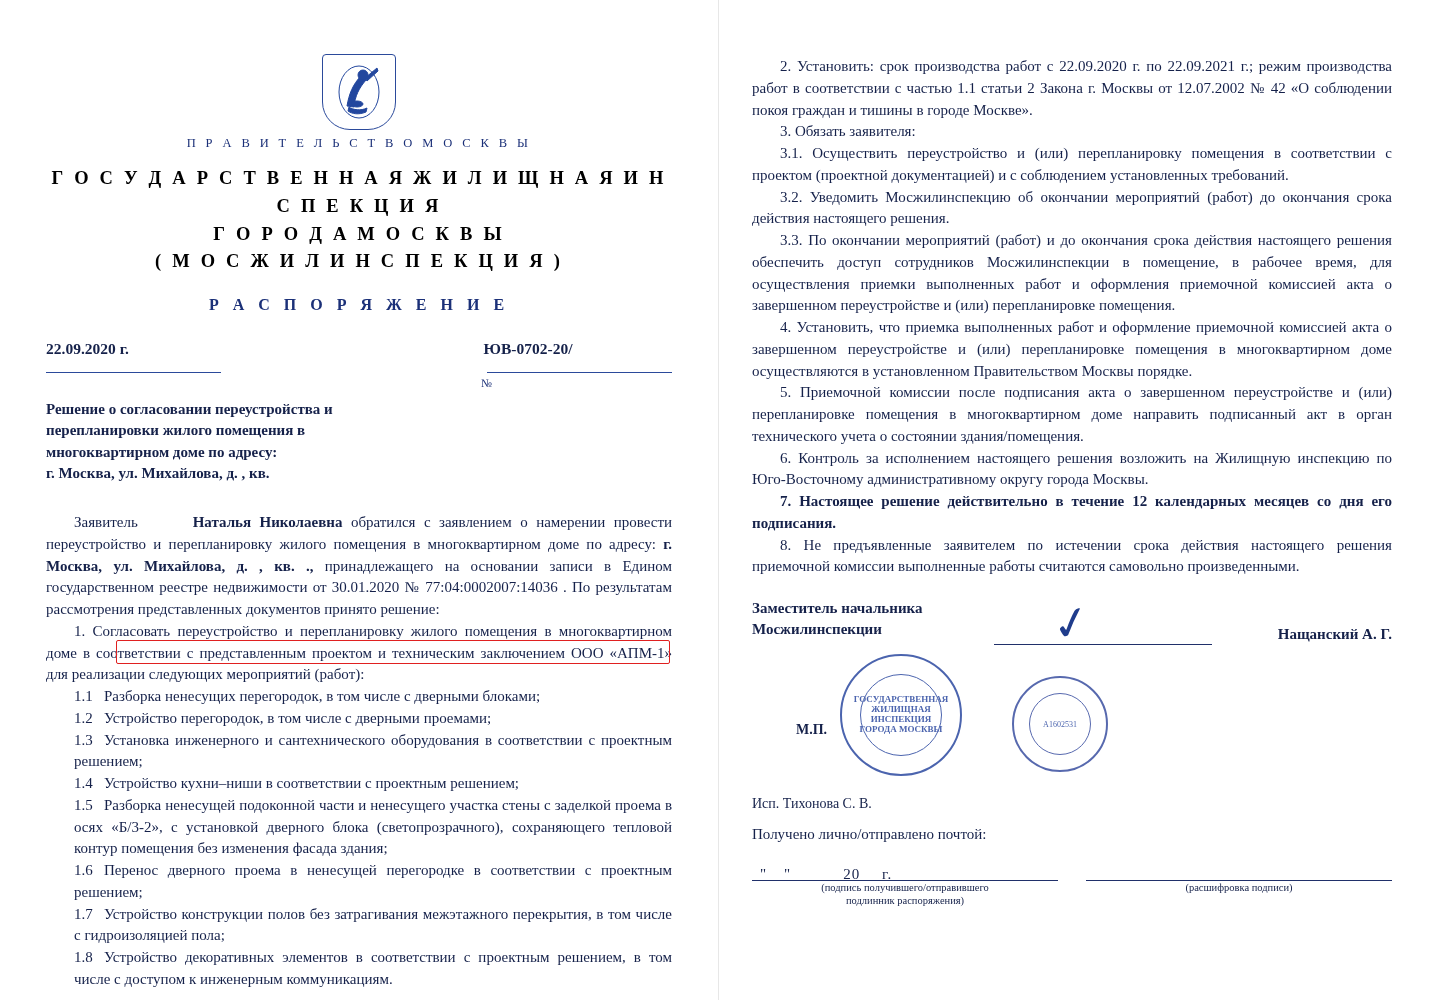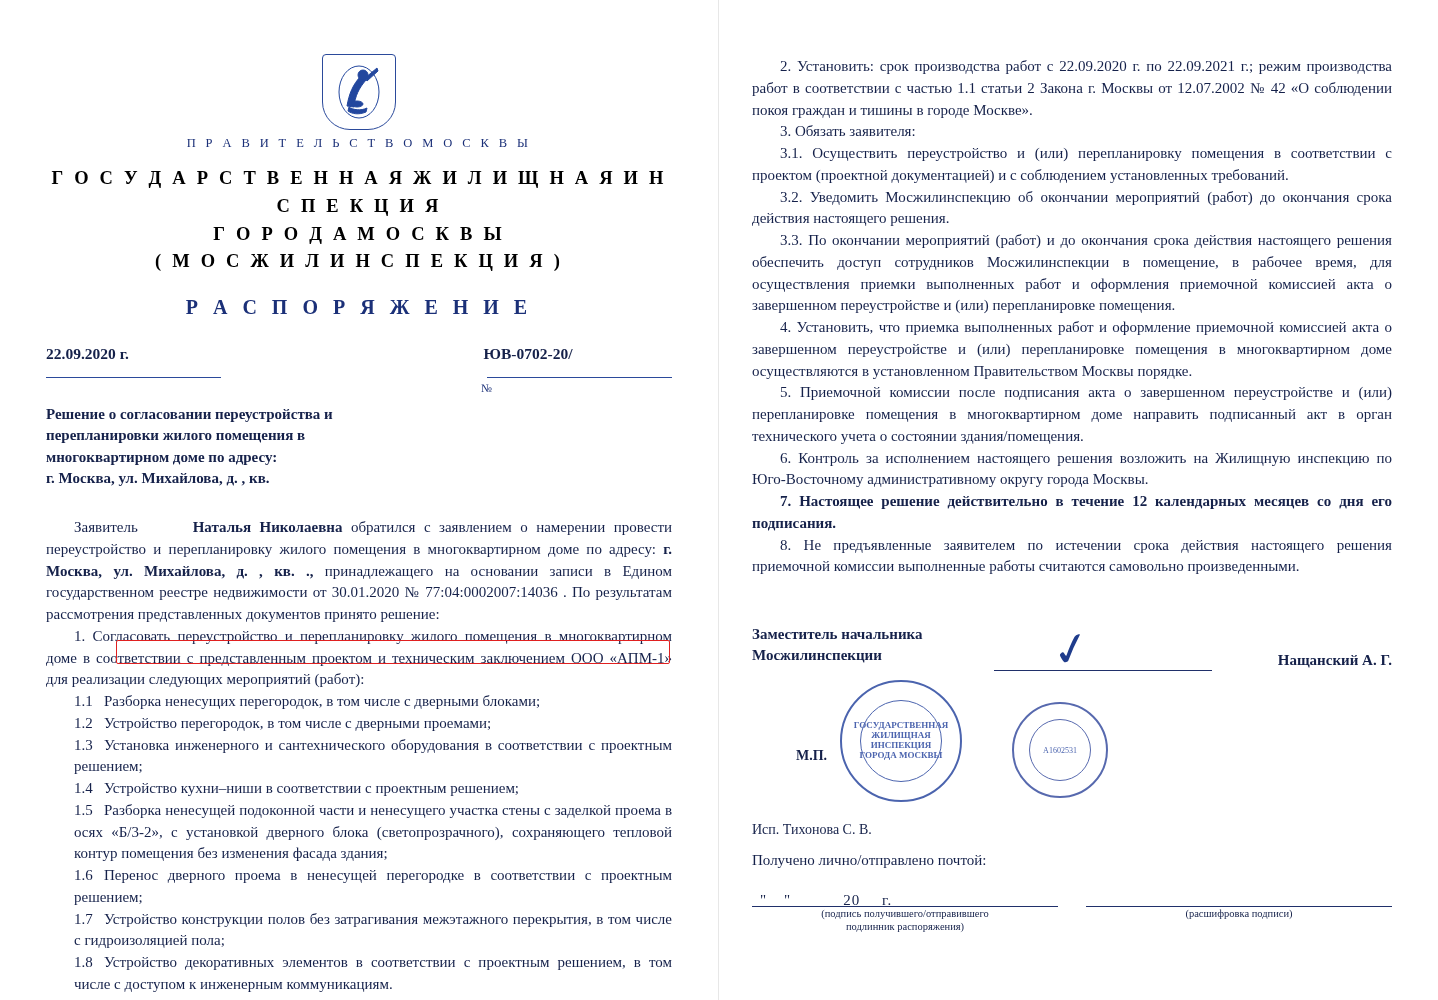--- a/index.html
+++ b/index.html
@@ -58,21 +58,21 @@
     line-height:1.5;
     margin-top:14px;
   }
   .org-title .l2{display:block;}
   .org-title .l3{display:block;font-weight:bold;}
   .doc-kind{
     text-align:center;
     font-weight:bold;
     color:#1b3078;
     letter-spacing:5px;
-    font-size:20px;
+    font-size:16px;
     margin-top:20px;
   }
 
   .meta-row{
     display:flex;
     justify-content:space-between;
     align-items:flex-end;
     margin-top:26px;
     font-weight:bold;
     font-size:15.5px;
@@ -137,21 +137,21 @@
 
   
   .r-text{
     font-size:15px;
     line-height:1.45;
     text-align:justify;
   }
   .r-text p{margin:0;text-indent:28px;}
 
   .sign-block{
-    margin-top:46px;
+    margin-top:20px;
     position:relative;
     height:250px;
   }
   .sign-title{
     font-weight:bold;font-size:15px;line-height:1.4;
   }
   .sign-name{
     position:absolute;right:0;top:28px;
     font-weight:bold;font-size:15px;
   }

